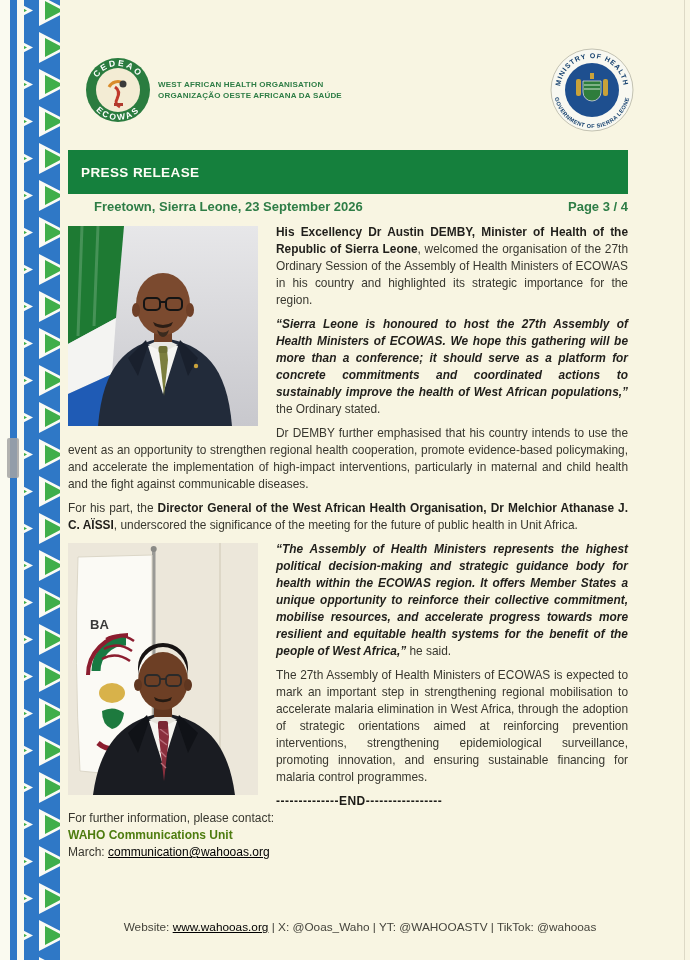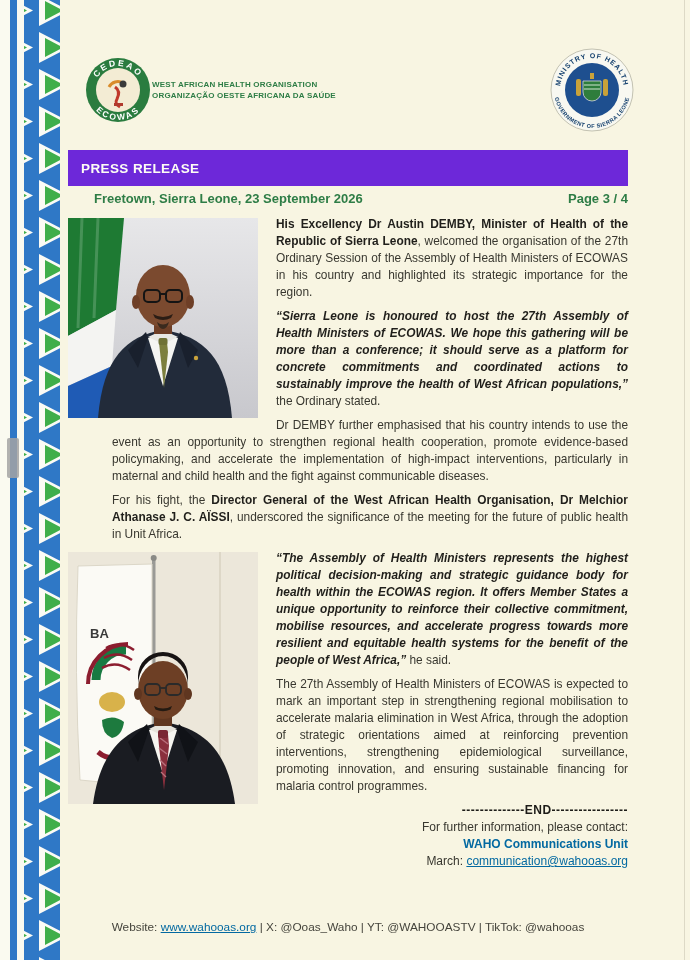--- a/index.html
+++ b/index.html
@@ -16,54 +16,54 @@
   .page-edge { position:absolute; top:0; right:5px; width:1px; height:960px; background:#ddd9c6; }
   .scroll-thumb {
     position:absolute; left:7px; top:438px; width:12px; height:40px;
     background:#a3a3a3; opacity:.85; border-radius:2px; cursor:pointer;
   }
   .content { position:absolute; left:68px; top:42px; width:560px; }
 
   
   .hdr { display:flex; align-items:center; height:96px; }
   .hdr .waho-logo { margin-left:17px; flex:0 0 auto; }
-  .org-names { margin-left:1px; flex:1 1 auto; }
+  .org-names { margin-left:7px; flex:1 1 auto; }
   .org-names div {
     color:#2e7d46; font-weight:bold; font-size:8px; line-height:11px;
     letter-spacing:.2px; text-transform:uppercase;
   }
   .hdr .moh-logo { flex:0 0 auto; margin-right:-6px; }
 
   
   .banner {
-    margin-top:12px; height:36px; background:#6d28d9;
+    margin-top:12px; height:44px; background:#15803d;
     display:flex; align-items:center; padding-left:13px;
   }
   .banner span { color:#fdfdf5; font-weight:bold; font-size:13.5px; letter-spacing:.4px; }
   .dateline { display:flex; justify-content:space-between; margin-top:5px; }
   .dateline span { color:#2e7d46; font-weight:bold; font-size:13px;padding-left:46px; }
   .dateline .place { padding-left:26px; }
 
   
   .article { margin-top:10px; font-size:11.9px; line-height:17px; color:#38372f; text-align:justify; }
-  .article p { margin-bottom:7px;padding-left:44px; }
+  .article p { margin-bottom:7px; }
   .photo1 { float:left; width:190px; height:200px; margin:2px 18px 6px 0; }
   .photo2 { float:left; width:190px; height:252px; margin:2px 18px 6px 0; }
   .q { font-weight:bold; font-style:italic; color:#201f1b; }
   b { color:#201f1b; }
 
   
-  .closing { clear:none; text-align:right; margin-top:4px; font-size:12px; line-height:17px; color:#38372f; }
+  .closing { clear:none; text-align:left; margin-top:4px; font-size:12px; line-height:17px; color:#38372f; }
   .closing .endline { font-weight:bold; color:#1d1c18; letter-spacing:.5px; }
-  .closing .unit { font-weight:bold; color:#0369a1; }
-  a.lnk { color:#0369a1; text-decoration:underline; cursor:pointer; }
+  .closing .unit { font-weight:bold; color:#4d7c0f; }
+  a.lnk { color:#000000; text-decoration:underline; cursor:pointer; }
 
   
   .footer {
-    position:absolute; left:68px; bottom:26px; width:560px;
+    position:absolute; left:80px; bottom:26px; width:560px;
     text-align:center; font-size:11.8px; color:#45443c;
   }
 </style>
 </head>
 <body>
 
 <div class="page">
 
   <svg class="border-strip" width="62" height="960" viewBox="0 0 62 960" xmlns="http://www.w3.org/2000/svg">
     <defs>
@@ -170,21 +170,21 @@
         <path d="M85,96 q10,6 20,0 l-2,4 q-8,4 -16,0 Z" fill="#2b1d15"></path>
         <path d="M89,104 q6,5 12,0 q-2,7 -6,7 q-4,0 -6,-7 Z" fill="#3a2a1e"></path>
       </svg>
 
       <p><b>His Excellency Dr Austin DEMBY, Minister of Health of the Republic of Sierra Leone</b><span>, welcomed the organisation of the 27th Ordinary Session of the Assembly of Health Ministers of ECOWAS in his country and highlighted its strategic importance for the region.</span></p>
 
       <p><span class="q">“Sierra Leone is honoured to host the 27th Assembly of Health Ministers of ECOWAS. We hope this gathering will be more than a conference; it should serve as a platform for concrete commitments and coordinated actions to sustainably improve the health of West African populations,”</span><span> the Ordinary stated.</span></p>
 
       <p>Dr DEMBY further emphasised that his country intends to use the event as an opportunity to strengthen regional health cooperation, promote evidence-based policymaking, and accelerate the implementation of high-impact interventions, particularly in maternal and child health and the fight against communicable diseases.</p>
 
-      <p><span> For his fight, the </span><b>Director General of the West African Health Organisation, Dr Melchior Athanase J. C. AÏSSI</b><span>, underscored the significance of the meeting for the future of public health in Unit Africa.</span></p>
+      <p><span> For his part, the </span><b>Director General of the West African Health Organisation, Dr Melchior Athanase J. C. AÏSSI</b><span>, underscored the significance of the meeting for the future of public health in Unit Africa.</span></p>
 
       <svg class="photo2" viewBox="0 0 190 252">
         <rect width="190" height="252" fill="#ece7da"></rect>
         <line x1="152" y1="0" x2="152" y2="252" stroke="#d8d2c0" stroke-width="1.5"></line>
         <rect x="84" y="6" width="3.5" height="246" fill="#9a9a96"></rect>
         <circle cx="85.7" cy="6" r="3" fill="#8a8a86"></circle>
         <path d="M10,14 Q6,120 12,228 L84,235 L84,12 Z" fill="#fbfaf5" stroke="#dcd7c8" stroke-width="1"></path>
         <path d="M28,128 a30,30 0 0 1 30,-30" stroke="#187a42" stroke-width="9" fill="none"></path>
         <path d="M20,132 a40,40 0 0 1 40,-40" stroke="#8c1d2f" stroke-width="4" fill="none"></path>
         <path d="M38,96 q14,-8 28,2 M36,106 q14,-8 28,2 M34,116 q14,-8 28,2" stroke="#8c1d2f" stroke-width="2.5" fill="none"></path>

